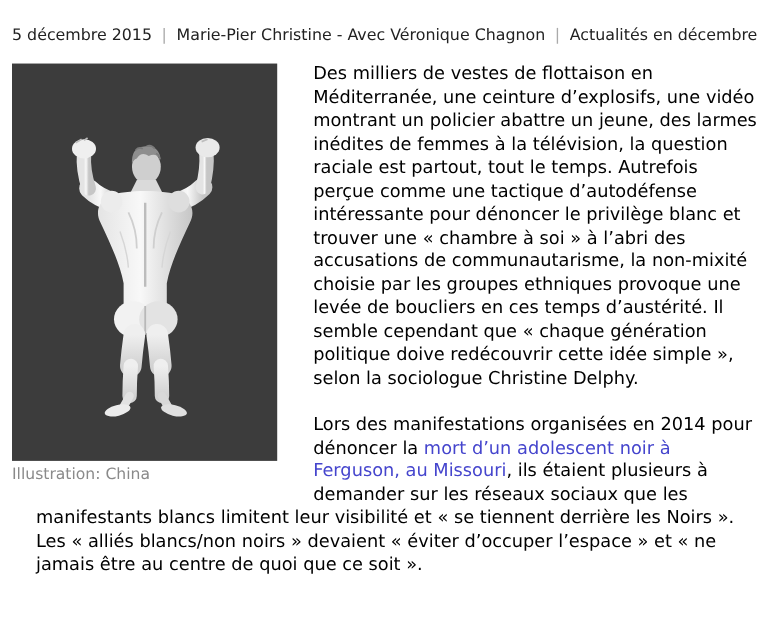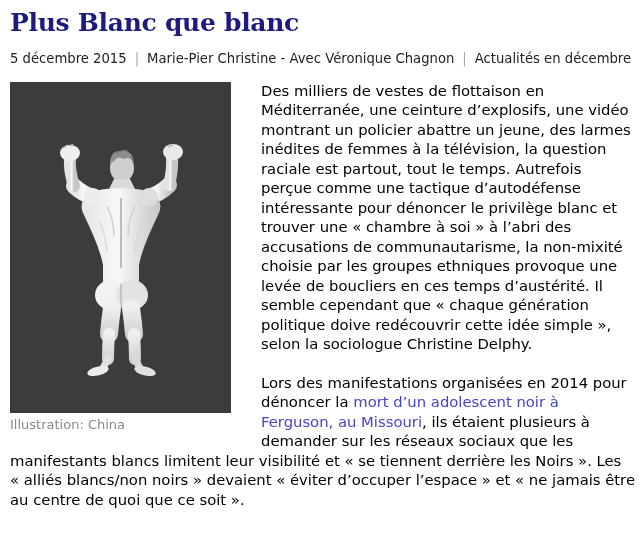--- a/index.html
+++ b/index.html
@@ -56,33 +56,32 @@
     height: 331px;
     background: var(--image-background, #3c3c3c);
     overflow: hidden;
   }
   figcaption {
     font-size: 13px;
     line-height: 16px;
     color: var(--caption, #888);
     margin-top: 4px;
   }
-  p.para { margin: 0 0 19px 0; }
+  p.para { margin: 0 0 19px 0; padding-left: 20px; }
   a.body-link {
     color: var(--link, #4444cc);
     text-decoration: none;
     cursor: pointer;
   }
 </style>
 </head>
 <body>
 
 <div class="page">
 
-  <h1 class="title">Plus Blanc que blanc</h1>
 
 
   <div class="meta">
     <span>5 décembre 2015</span><span class="sep">|</span><span>Marie-Pier Christine - </span><span class="it">Avec Véronique Chagnon</span><span class="sep">|</span><span>Actualités en décembre</span>
   </div>
 
   <div class="article-body">
 
     <figure class="illustration">
       <div class="img-frame">

